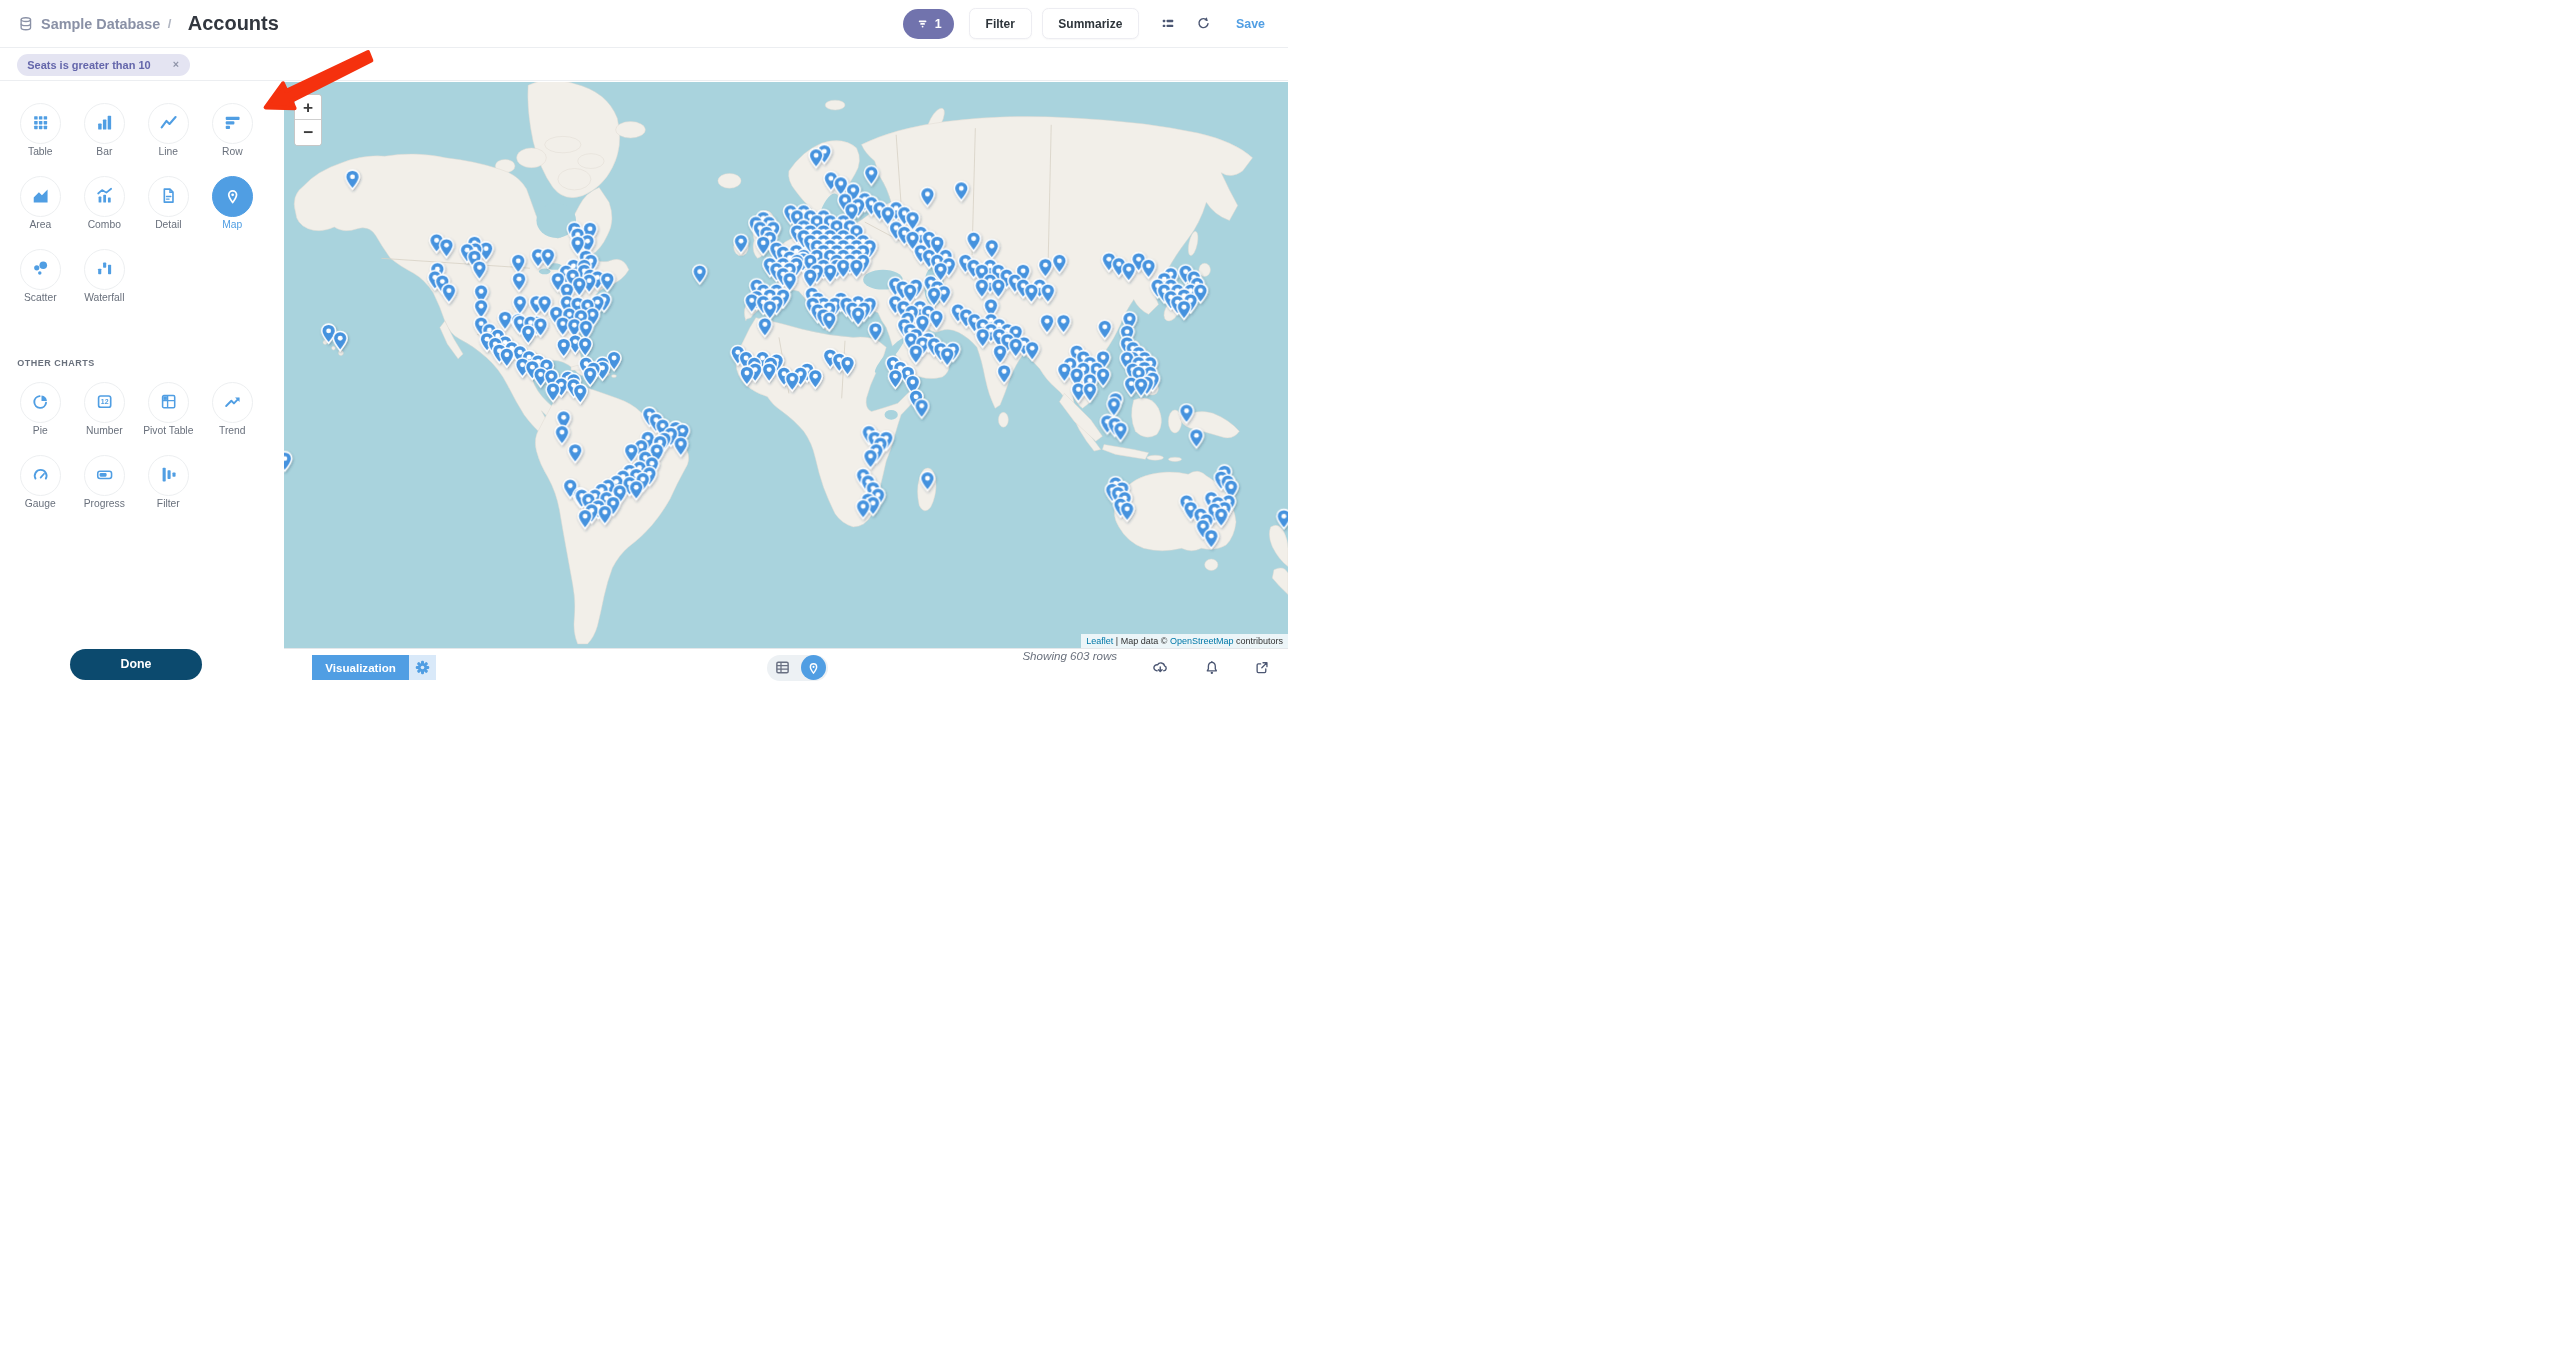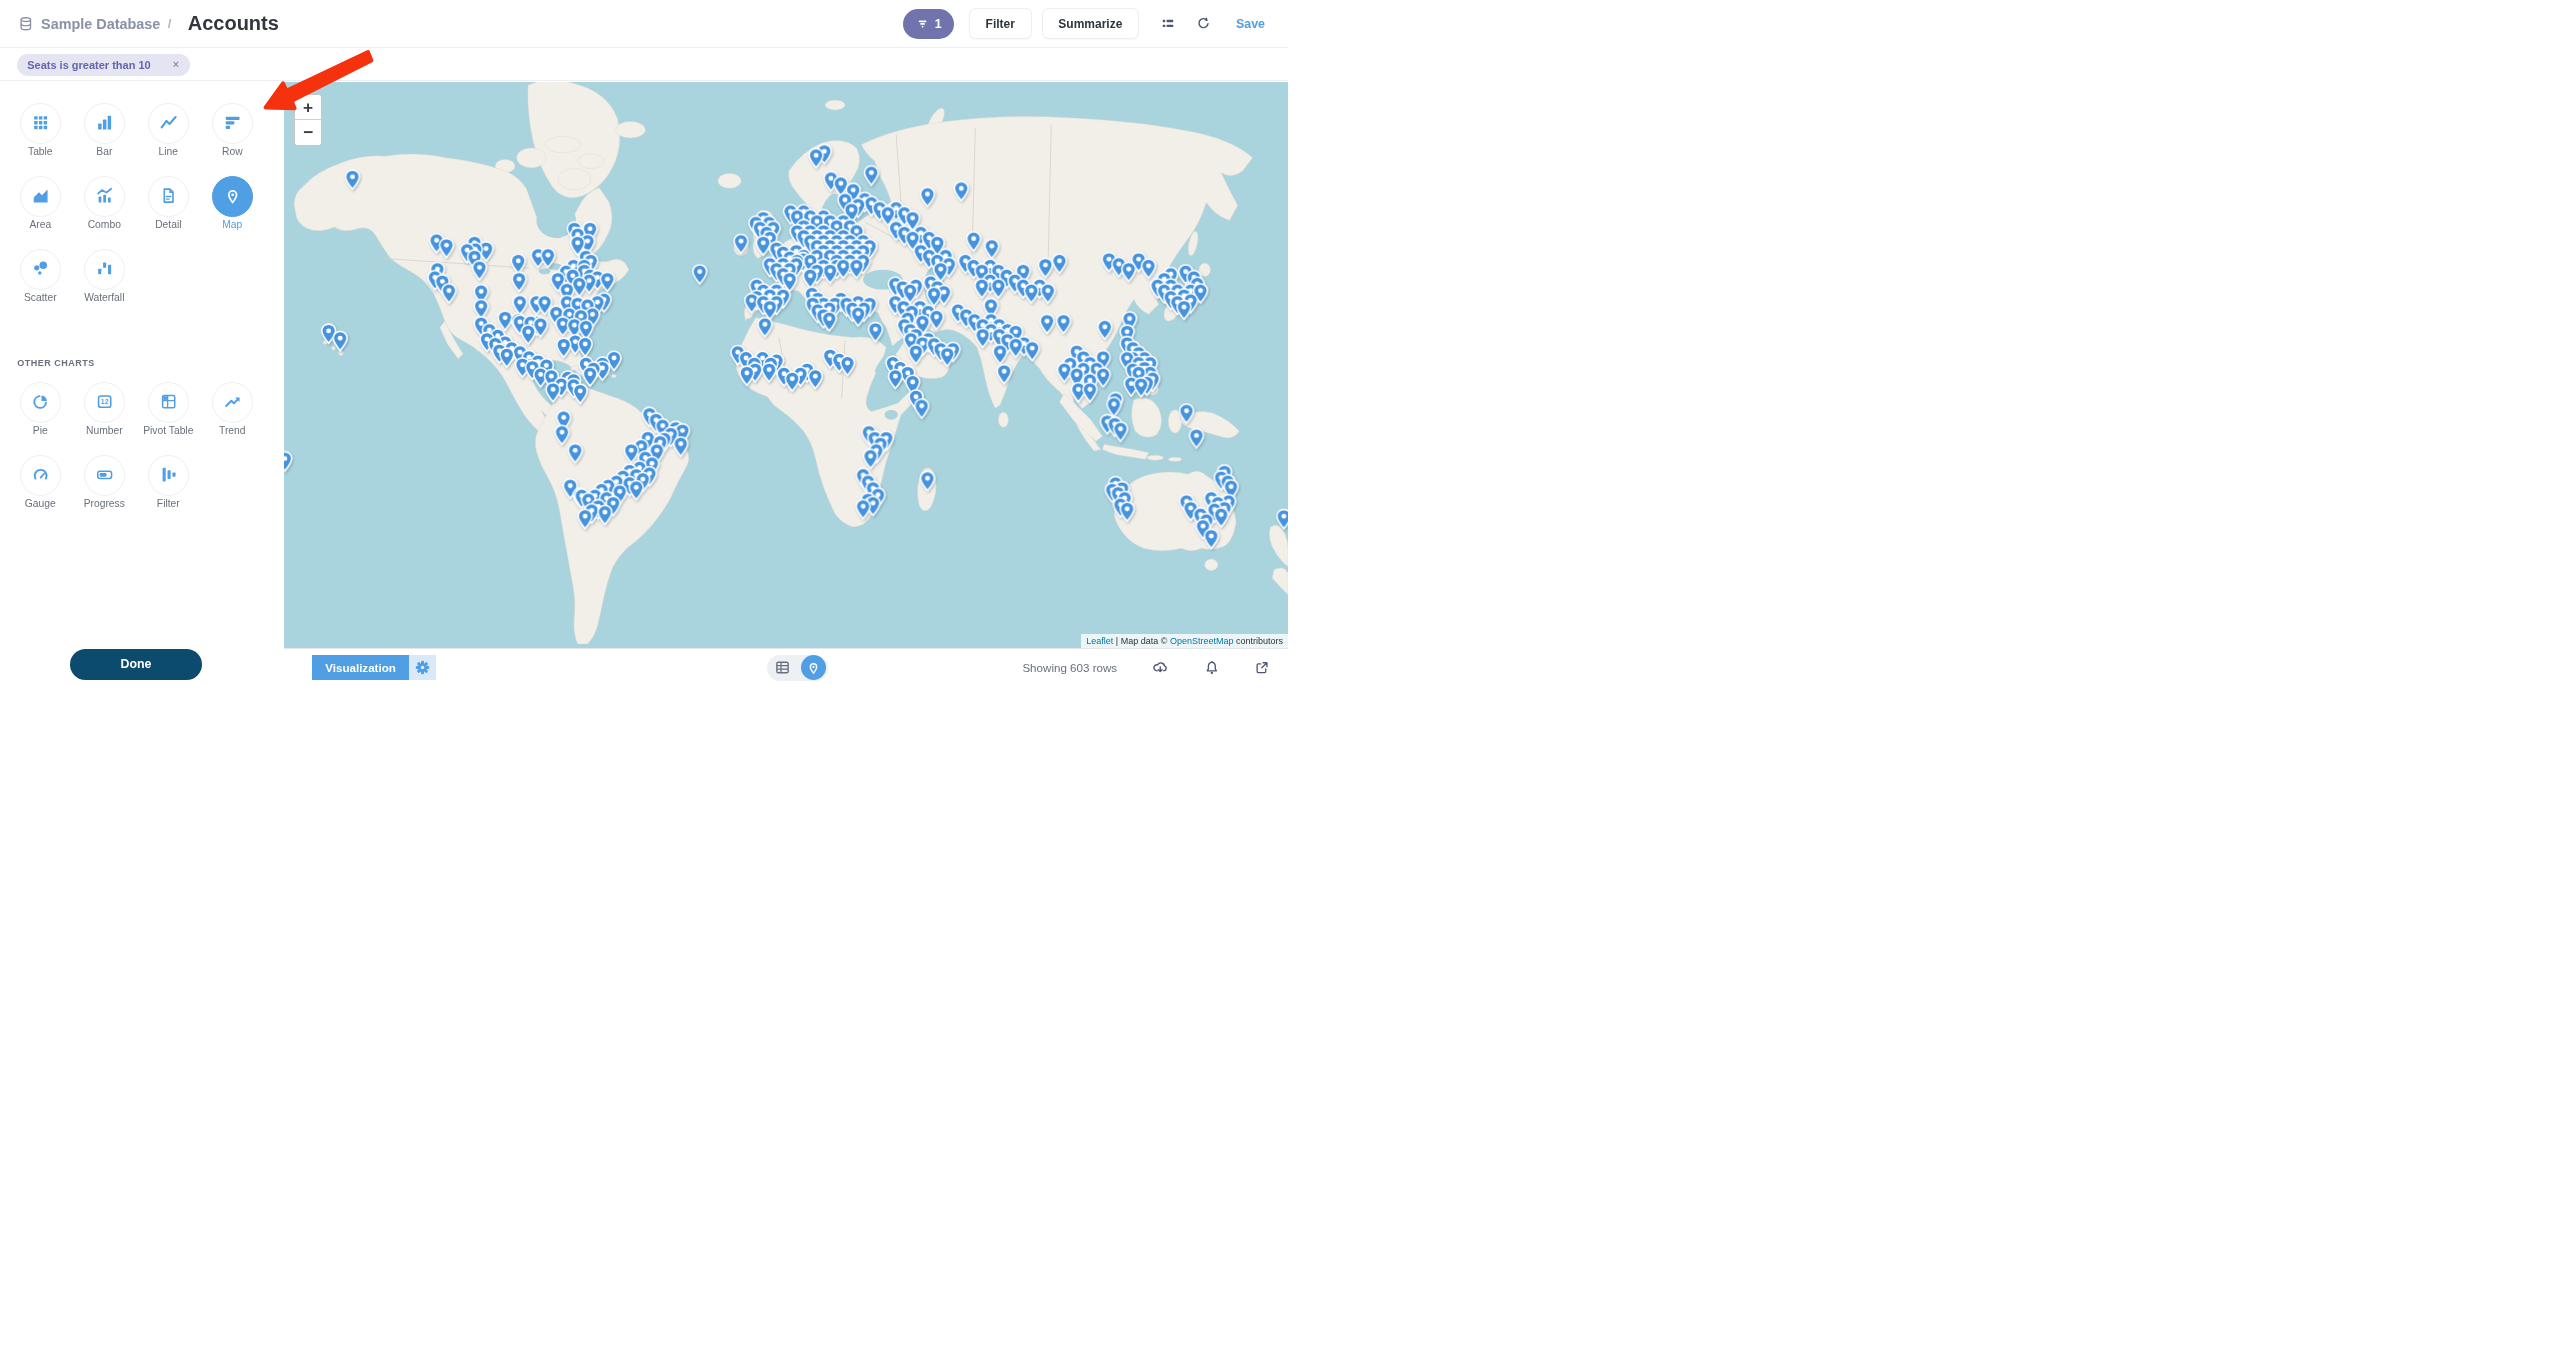--- a/index.html
+++ b/index.html
@@ -73,21 +73,21 @@
   .viz-main { background:#509ee3; color:#fff; font-size:11.6px; font-weight:bold; display:flex;
     align-items:center; padding:0 13.2px; }
   .viz-gear { background:#d9e9f9; width:27px; display:flex; align-items:center; justify-content:center; }
   .display-toggle { position:absolute; left:483px; top:5.8px; height:26.4px; width:61px;
     background:#edf1f4; border-radius:13.2px; display:flex; align-items:center; }
   .toggle-table { width:31px; display:flex; justify-content:center; color:#697082; cursor:pointer; }
   .toggle-map { width:25px; height:25px; margin-right:0.8px; margin-left:3.3px; border-radius:50%;
     background:#509ee3; color:#fff; display:flex; align-items:center; justify-content:center;
     cursor:pointer; }
   .bar-right { position:absolute; right:18px; top:0; height:37px; display:flex;
-    align-items:center; gap:35px; }
+    gap:35px;font-style:italic; }
   .row-status { color:#69707c; font-size:11.6px; }
   .bar-right .icon-btn { margin:0; }
 
   
   .arrow-overlay { position:absolute; left:0; top:0; width:1288px; height:686px;
     pointer-events:none; z-index:40; }
 </style>
 </head>
 <body>
 

